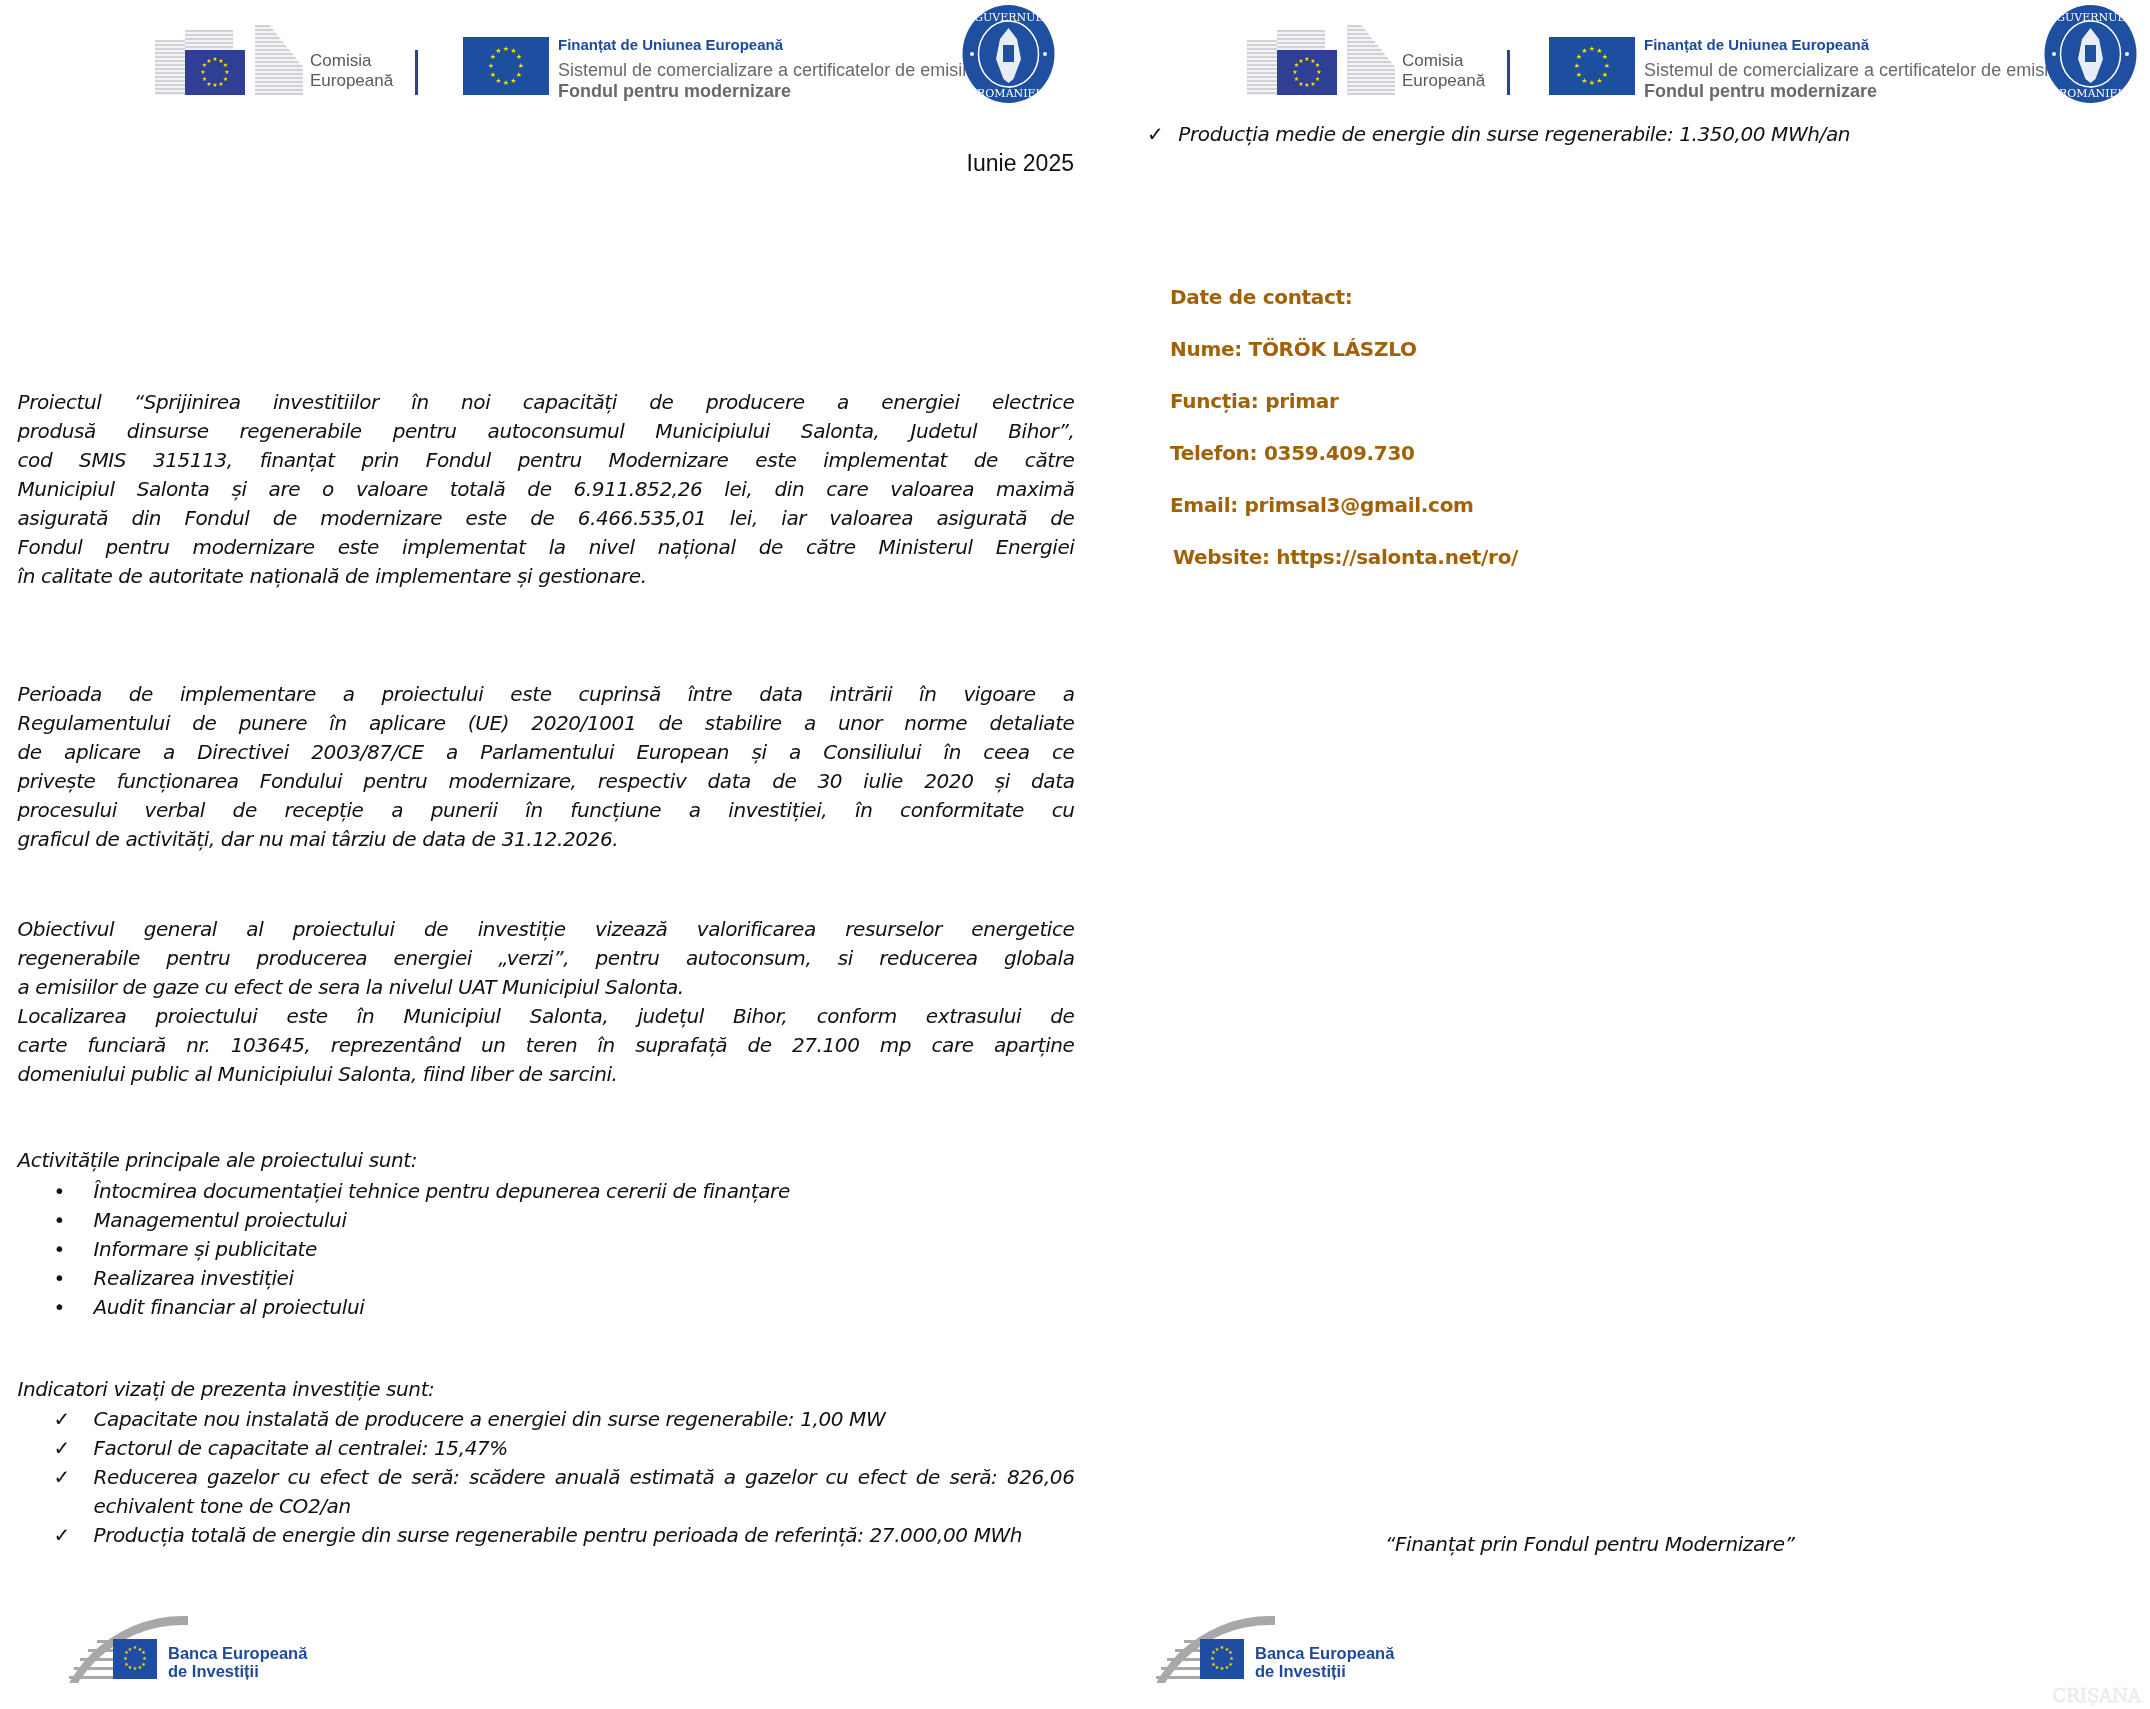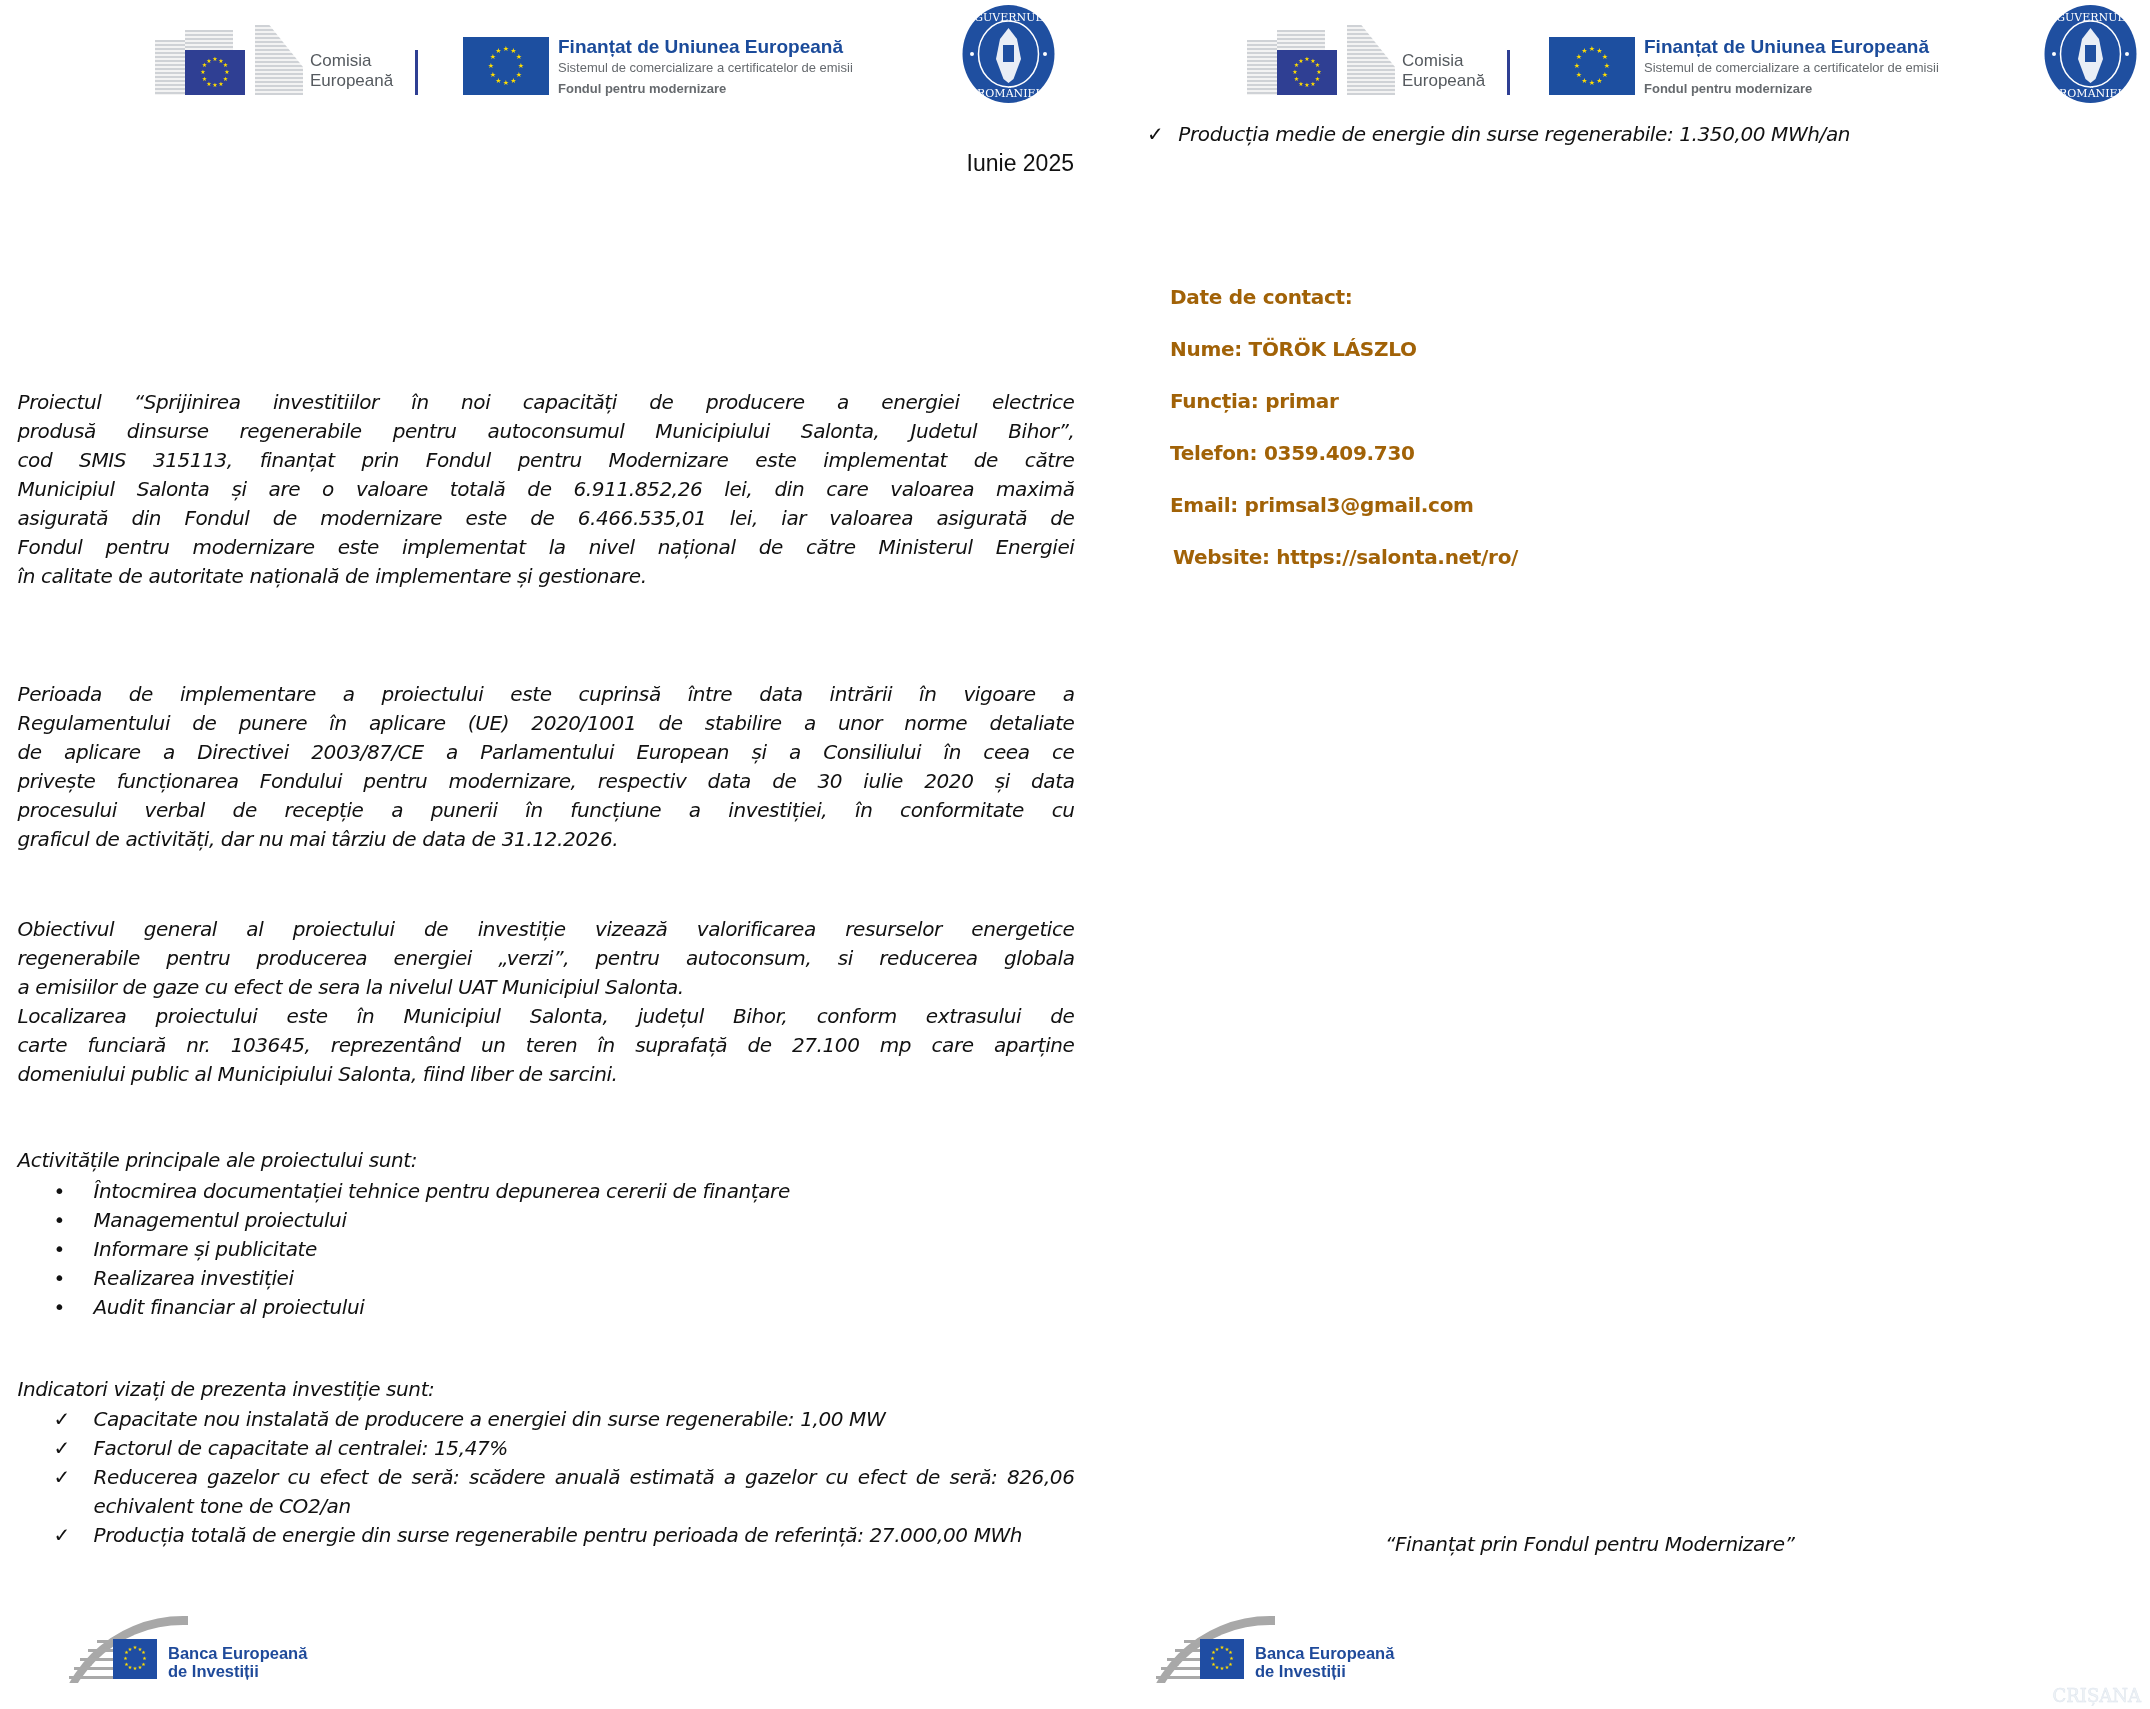--- a/index.html
+++ b/index.html
@@ -14,22 +14,22 @@
   .ce-building .stripes {
     position: absolute; top: 0; height: 75px;
     background: repeating-linear-gradient(180deg, #cfd2d6 0 2px, #f3f3f3 2px 4px);
   }
   .ce-flag { position: absolute; left: 30px; top: 30px; width: 60px; height: 45px; background: #2f3f93; }
   .ce-name { position: absolute; left: 155px; top: 31px; font-family: "Liberation Sans", sans-serif; font-size: 17px; line-height: 20px; color: #555a5f; }
   .ce-bar { position: absolute; left: 260px; top: 30px; width: 3px; height: 45px; background: #2f3f93; }
 
   .fue-logo { position: absolute; left: 311px; top: 20px; width: 451px; height: 75px; }
   .fue-flag { position: absolute; left: 0; top: 17px; width: 86px; height: 58px; background: #1d4fa0; }
-  .fue-title { position: absolute; left: 95px; top: 16px; font-family: "Liberation Sans", sans-serif; font-weight: bold; font-size: 19px; color: #1b4b9a; white-space: nowrap; }
-  .fue-sub1, .fue-sub2 { position: absolute; left: 95px; font-family: "Liberation Sans", sans-serif; font-size: 13px; color: #666a6e; white-space: nowrap; }
+  .fue-title { position: absolute; left: 95px; top: 16px; font-family: "Liberation Sans", sans-serif; font-weight: bold; font-size: 15px; color: #1b4b9a; white-space: nowrap; }
+  .fue-sub1, .fue-sub2 { position: absolute; left: 95px; font-family: "Liberation Sans", sans-serif; font-size: 18px; color: #666a6e; white-space: nowrap; }
   .fue-sub1 { top: 40px; }
   .fue-sub2 { top: 61px; font-weight: bold; }
 
   .gov-seal { position: absolute; left: 814px; top: 4px; width: 95px; height: 100px; }
   .date-text { position: absolute; left: 801px; top: 150px; width: 273px; text-align: right; font-family: "Liberation Sans", sans-serif; font-size: 23px; }
 
   .title-block { position: absolute; left: 17.5px; top: 205px; width: 1057px; text-align: center; font-family: "DejaVu Sans", sans-serif; font-weight: bold; font-size: 25px; line-height: 35px; color: #1a1a1a; letter-spacing: -0.8px; }
 
   .para { position: absolute; left: 17.5px; width: 1057px; font-family: "DejaVu Sans", sans-serif; font-style: italic; font-size: 20px; line-height: 29px; text-align: justify; letter-spacing: -0.4px; color: #111; }
   .para span.line { display: block; }

